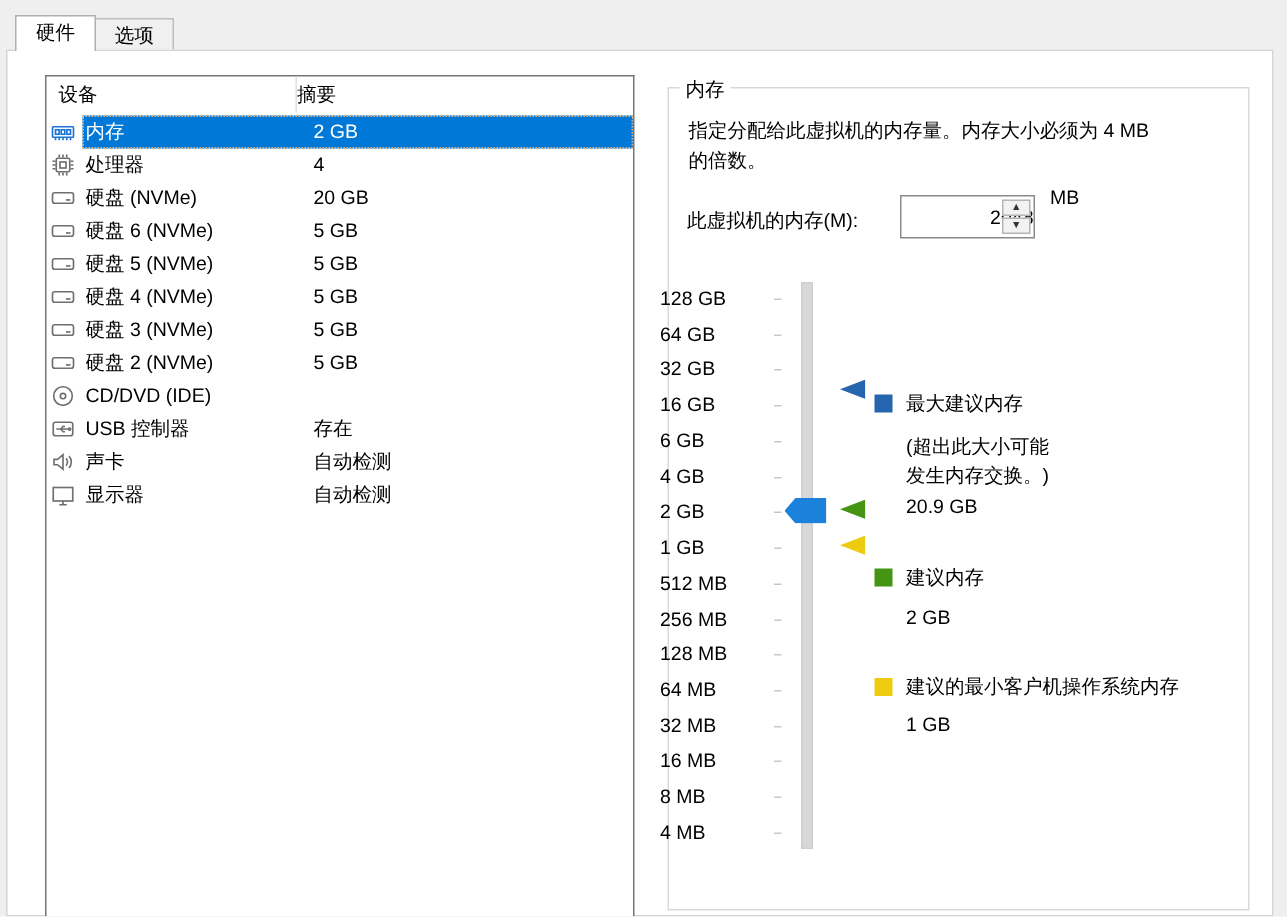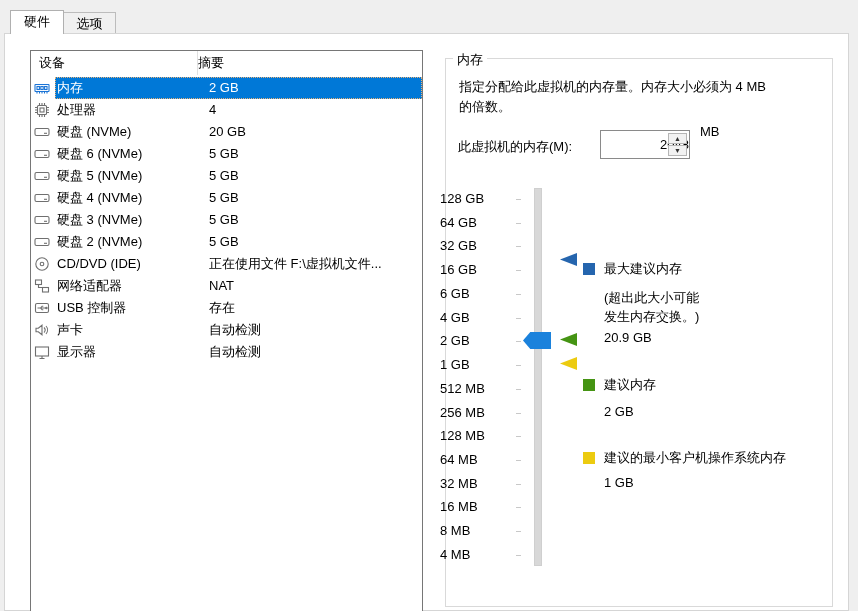--- a/index.html
+++ b/index.html
@@ -200,37 +200,23 @@
 
       <div class="drow" style="--i: 8;">
         <span class="dev-icon">
           <svg viewBox="0 0 16 16" stroke="currentColor" fill="none" stroke-width="1.1">
             <circle cx="8" cy="8" r="6.2"></circle>
             <circle cx="8" cy="8" r="1.8"></circle>
           </svg>
         </span>
         <div class="drow-main">
           <span class="dev-name">CD/DVD (IDE)</span>
-          <span class="dev-summary">正在使用文件 F:\虚拟机文件...</span>
-        </div>
-      </div>
-
-      <div class="drow" style="--i: 9;">
-        <span class="dev-icon">
-          <svg viewBox="0 0 16 16" stroke="currentColor" fill="none" stroke-width="1.1">
-            <rect x="1.5" y="2" width="6" height="4.5"></rect>
-            <rect x="8.5" y="9.5" width="6" height="4.5"></rect>
-            <path d="M4.5 6.5v3h7"></path>
-          </svg>
-        </span>
-        <div class="drow-main">
-          <span class="dev-name">网络适配器</span>
-          <span class="dev-summary">NAT</span>
-        </div>
-      </div>
+        </div>
+      </div>
+
 
       <div class="drow" style="--i: 10;">
         <span class="dev-icon">
           <svg viewBox="0 0 16 16" stroke="currentColor" fill="none" stroke-width="1.1">
             <rect x="1.5" y="3.5" width="13" height="9" rx="1.5"></rect>
             <path d="M3.5 8h9M6.5 8l1.6-1.8h1.2M6.5 8l1.6 1.8h1.2"></path>
             <circle cx="12.4" cy="8" r="0.7"></circle>
           </svg>
         </span>
         <div class="drow-main">

